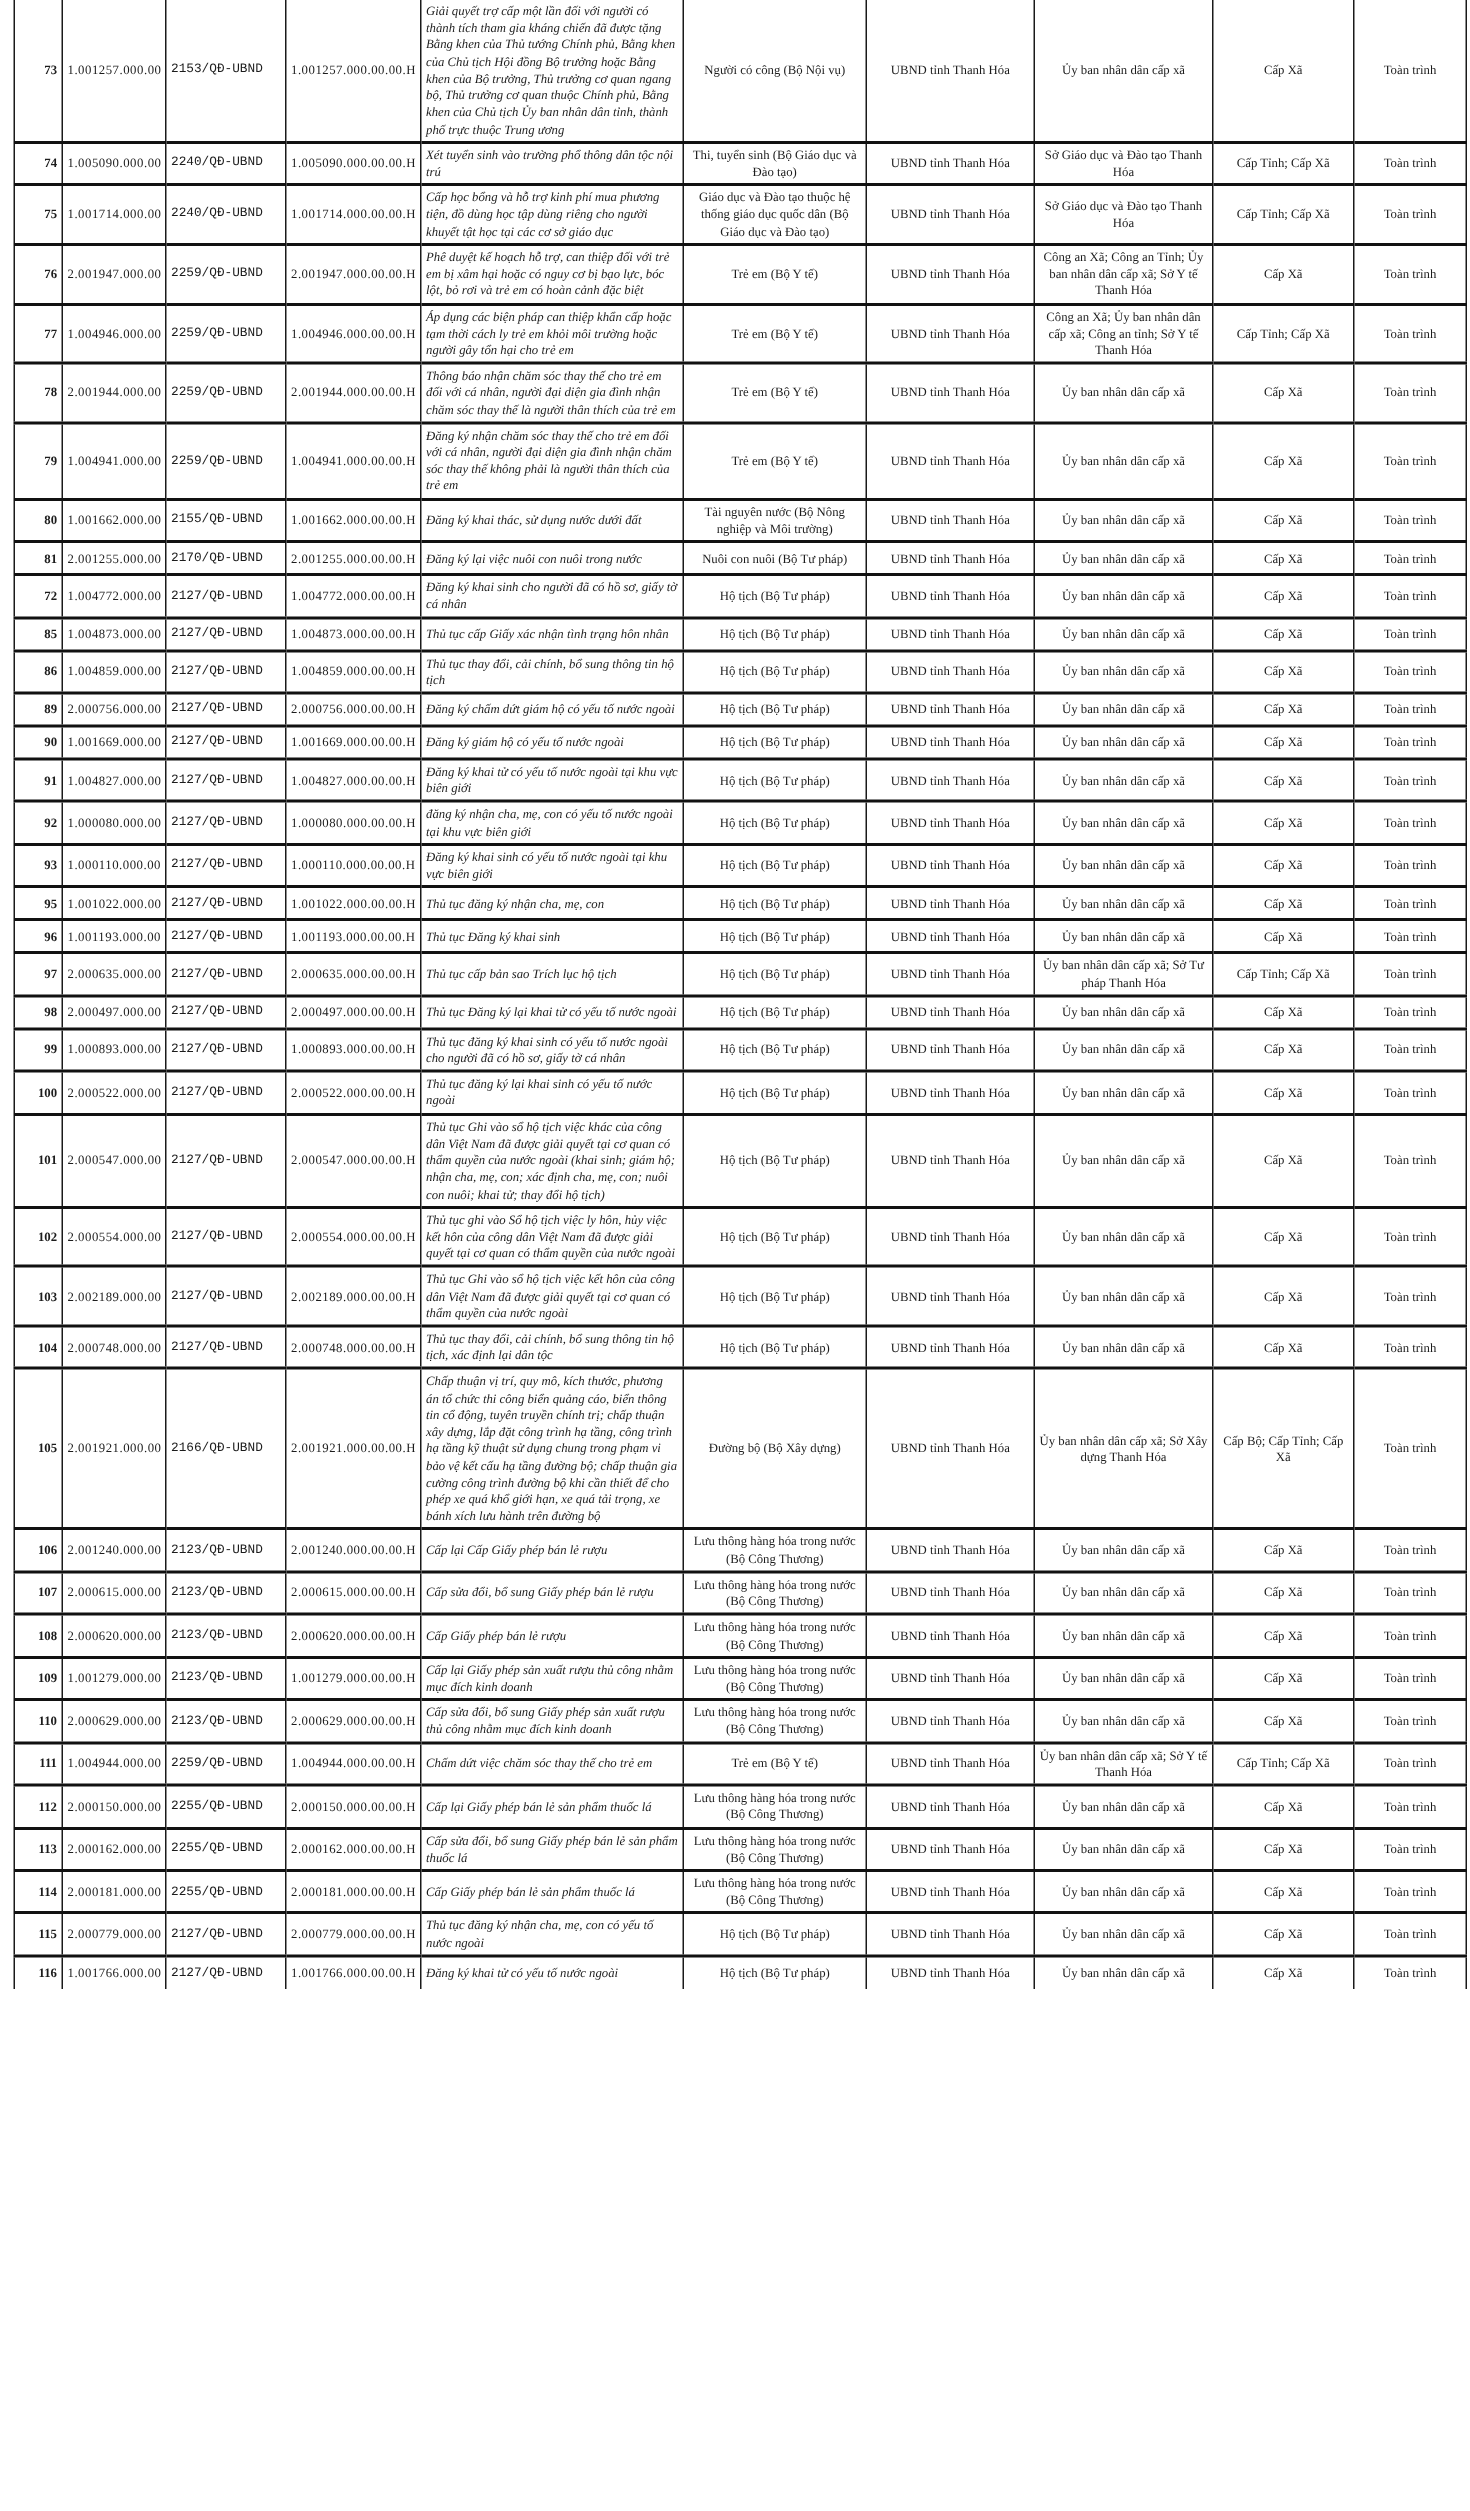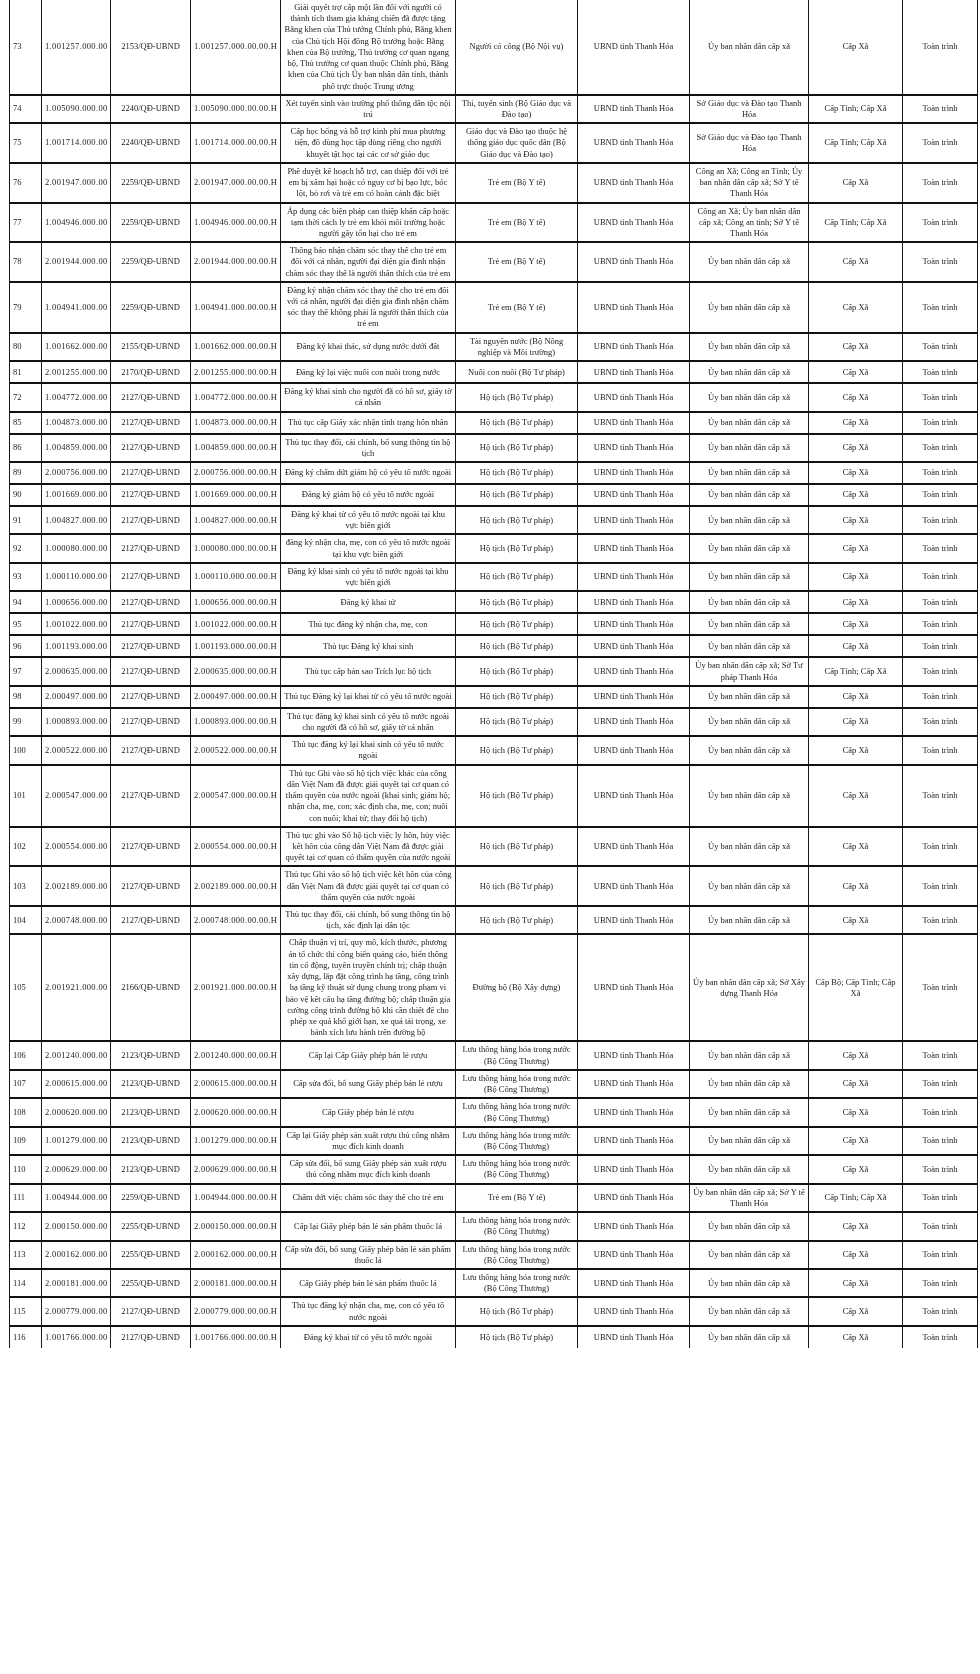--- a/index.html
+++ b/index.html
@@ -8,24 +8,24 @@
   table.proc{border-collapse:collapse;table-layout:fixed;margin-left:9px;width:968px;}
   table.proc td{
     border-left:1px solid #1a1a1a;border-right:1px solid #1a1a1a;
     border-top:2px solid #111;border-bottom:2px solid #111;
     font-size:8.5px;line-height:1.32;padding:2px 3px;vertical-align:middle;
     word-wrap:break-word;overflow:hidden;
   }
   table.proc tr{height:22px;}
   table.proc tr:first-child td{border-top:none;}
   table.proc tr:last-child td{border-bottom:none;}
-  td.c1{text-align:left;}
+  td.c1{text-align:right;font-weight:bold;}
   td.c2,td.c4{white-space:nowrap;overflow:hidden;font-size:9px;letter-spacing:.35px;padding:2px 0 2px 2px;}
-  td.c3{text-align:center;}
-  td.c5{text-align:center;}
+  td.c3{font-family:Liberation Mono, monospace;}
+  td.c5{text-align:left;font-style:italic;}
   td.c6{text-align:center;}
   td.c7,td.c8,td.c9,td.c10{text-align:center;}
 </style>
 </head>
 <body>
 
 <div id="page">
   <table class="proc">
     <colgroup>
       <col style="width:32px">
@@ -238,32 +238,20 @@
     <td class="c3">2127/QĐ-UBND</td>
     <td class="c4">1.000110.000.00.00.H</td>
     <td class="c5">Đăng ký khai sinh có yếu tố nước ngoài tại khu vực biên giới</td>
     <td class="c6">Hộ tịch (Bộ Tư pháp)</td>
     <td class="c7">UBND tỉnh Thanh Hóa</td>
     <td class="c8">Ủy ban nhân dân cấp xã</td>
     <td class="c9">Cấp Xã</td>
     <td class="c10">Toàn trình</td>
   </tr>
         <tr>
-    <td class="c1">94</td>
-    <td class="c2">1.000656.000.00</td>
-    <td class="c3">2127/QĐ-UBND</td>
-    <td class="c4">1.000656.000.00.00.H</td>
-    <td class="c5">Đăng ký khai tử</td>
-    <td class="c6">Hộ tịch (Bộ Tư pháp)</td>
-    <td class="c7">UBND tỉnh Thanh Hóa</td>
-    <td class="c8">Ủy ban nhân dân cấp xã</td>
-    <td class="c9">Cấp Xã</td>
-    <td class="c10">Toàn trình</td>
-  </tr>
-        <tr>
     <td class="c1">95</td>
     <td class="c2">1.001022.000.00</td>
     <td class="c3">2127/QĐ-UBND</td>
     <td class="c4">1.001022.000.00.00.H</td>
     <td class="c5">Thủ tục đăng ký nhận cha, mẹ, con</td>
     <td class="c6">Hộ tịch (Bộ Tư pháp)</td>
     <td class="c7">UBND tỉnh Thanh Hóa</td>
     <td class="c8">Ủy ban nhân dân cấp xã</td>
     <td class="c9">Cấp Xã</td>
     <td class="c10">Toàn trình</td>

